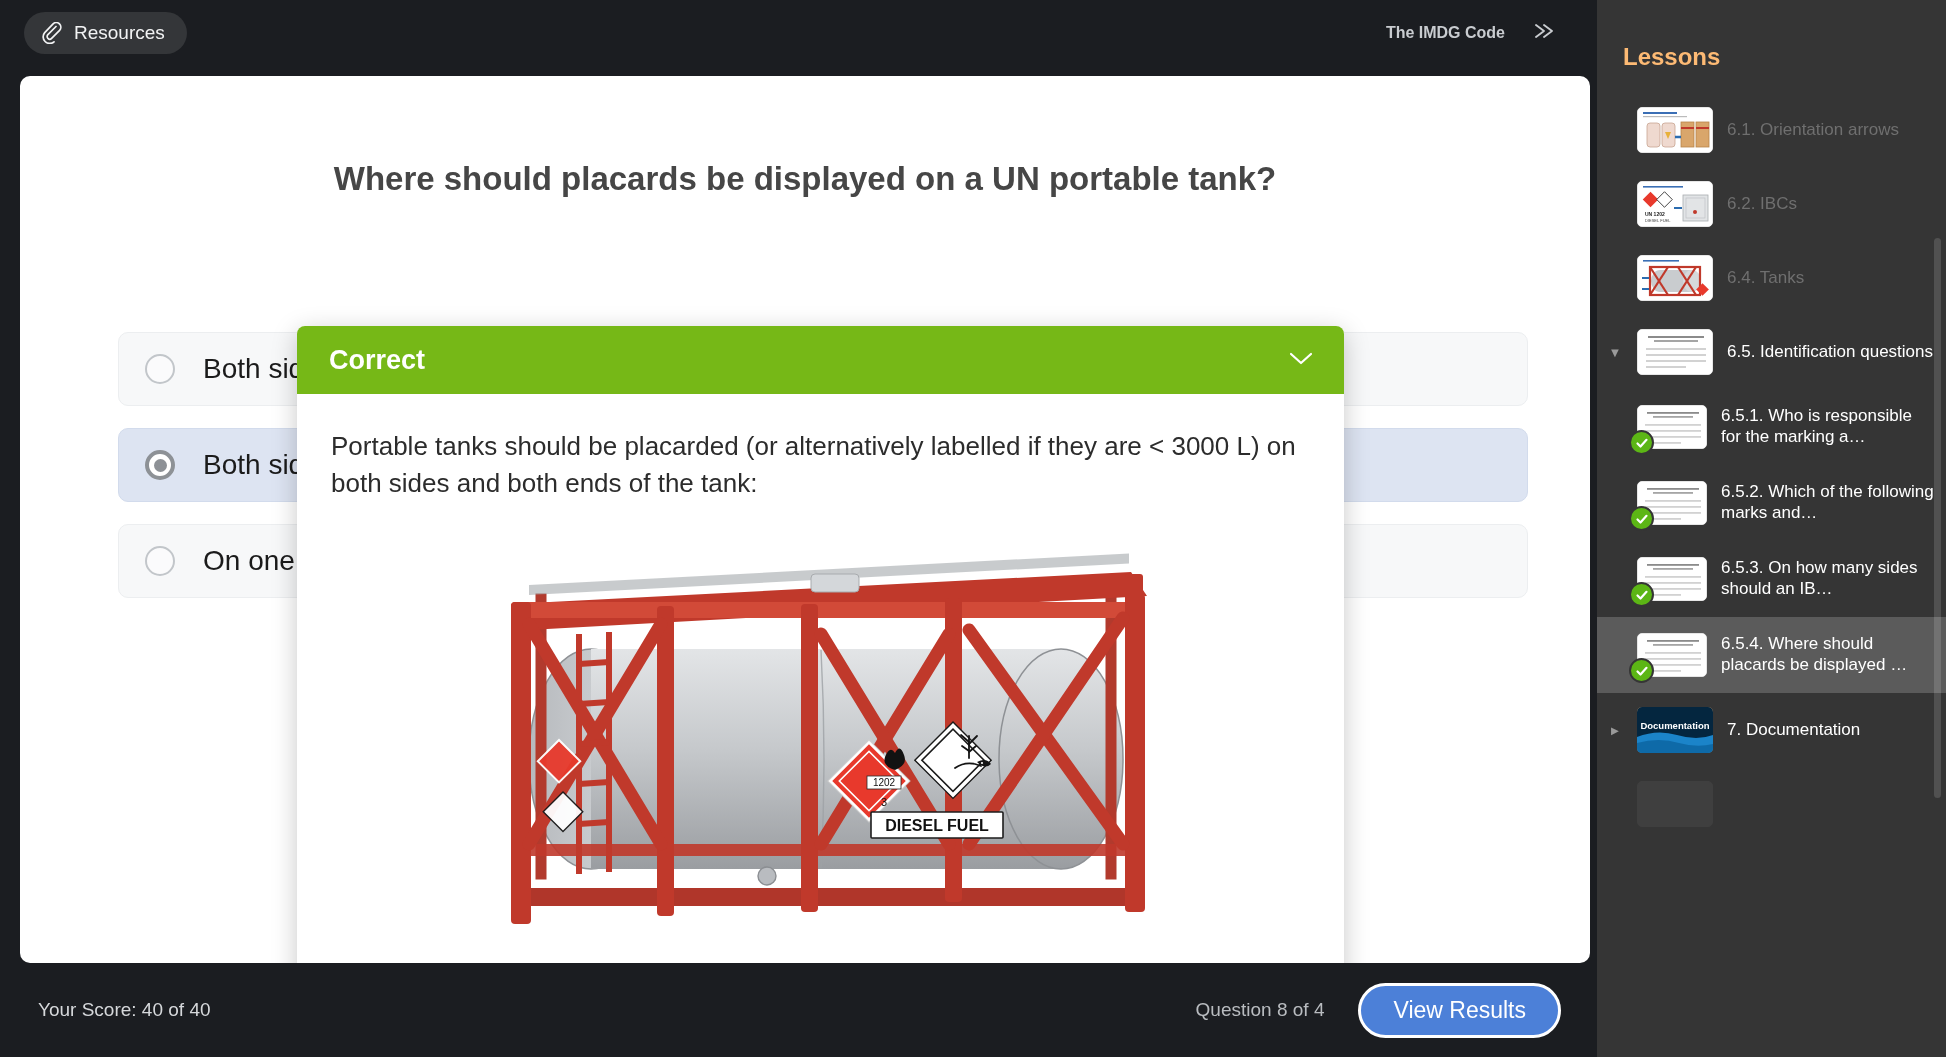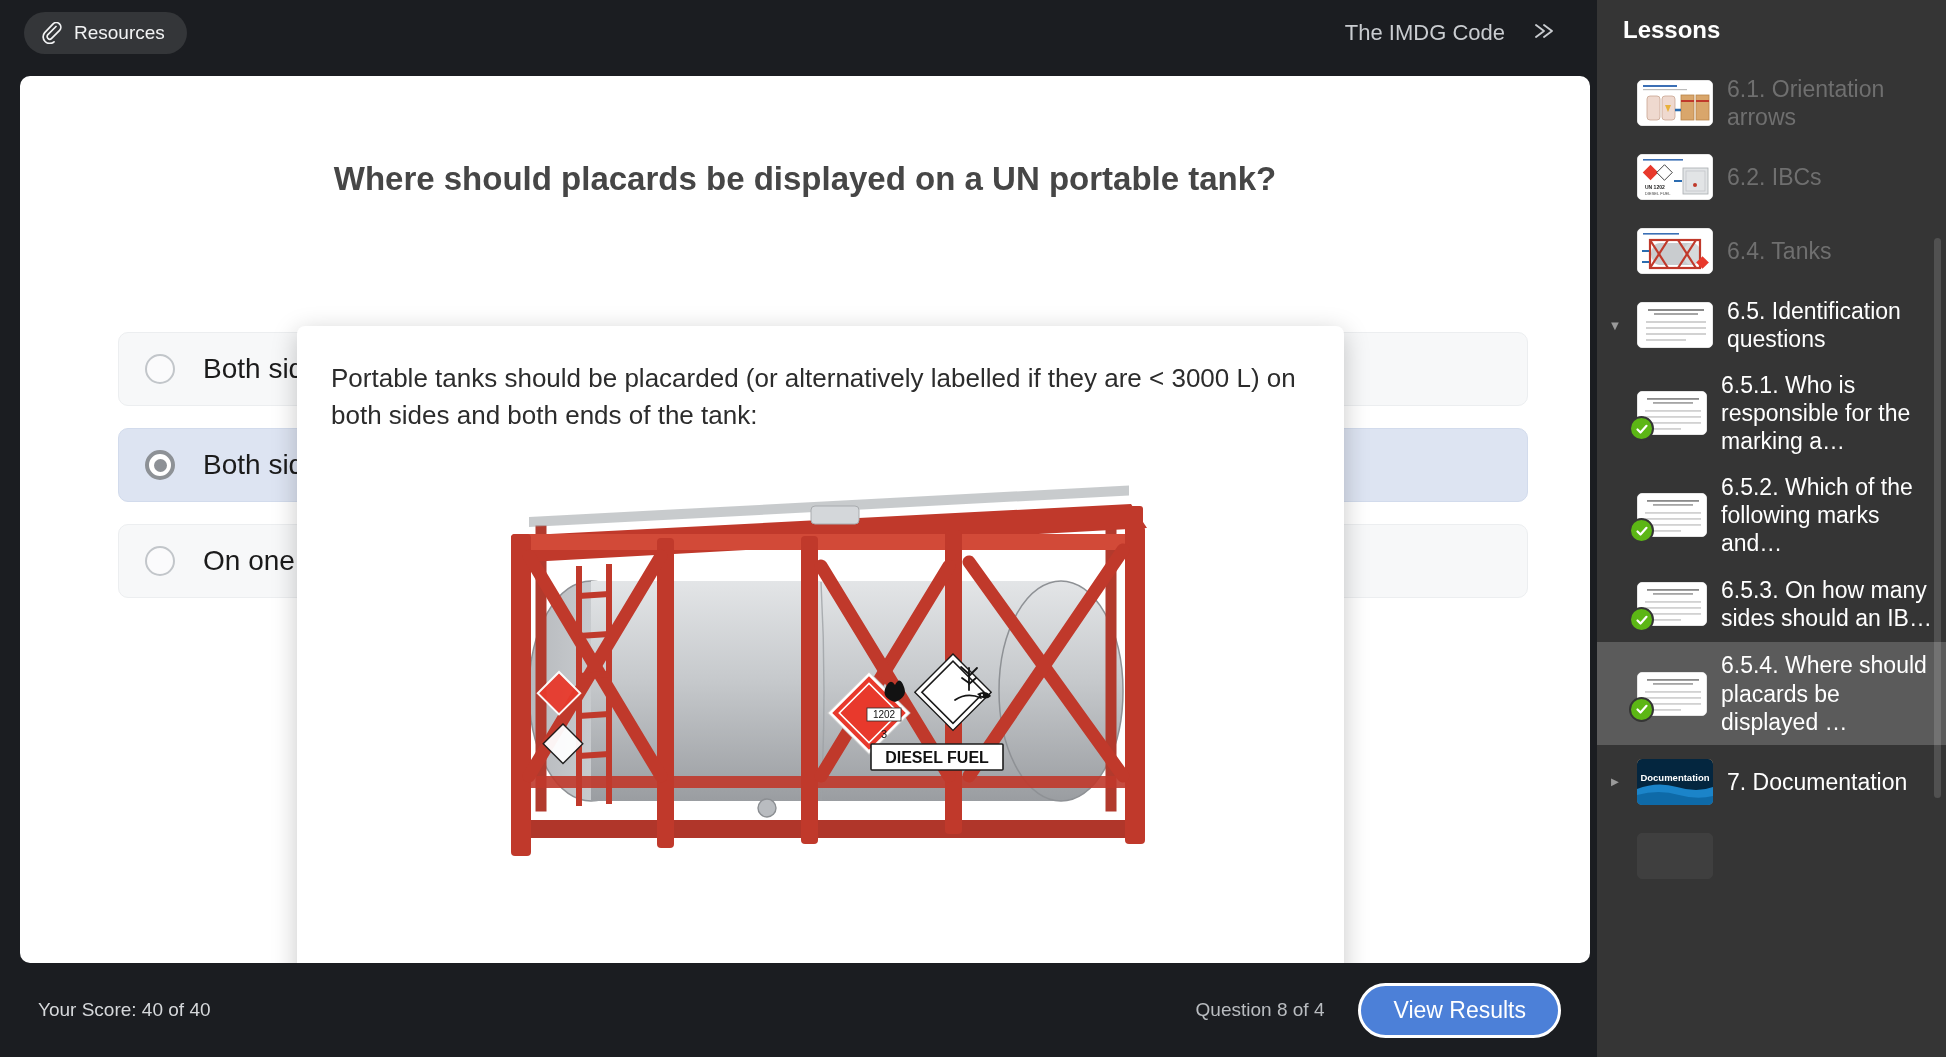--- a/index.html
+++ b/index.html
@@ -26,21 +26,21 @@
     padding: 0 40px 0 24px;
   }
   .resources-btn {
     display: flex; align-items: center; gap: 12px;
     background: #343639; border-radius: 24px;
     height: 42px; padding: 0 22px 0 18px;
     color: #f2f3f4; font-size: 19px; cursor: pointer;
   }
   .paperclip { width: 20px; height: 22px; display: block; }
   .topbar-right { display: flex; align-items: center; gap: 26px; }
-  .course-title { color: #c9ccd0; font-size: 22px; }
+  .course-title { color: #c9ccd0; font-size: 16px; font-weight: bold; }
   .dbl-chev { width: 26px; height: 22px; cursor: pointer; }
 
   
   .slide-card {
     position: absolute; top: 76px; left: 20px;
     width: 1570px; height: 887px;
     background: #ffffff; border-radius: 10px;
     overflow: hidden;
   }
   .question-title {
@@ -110,22 +110,22 @@
     border: 3px solid #ffffff; border-radius: 28px;
     padding: 11px 32px; cursor: pointer;
   }
 
   
   .sidebar {
     position: relative; flex: 0 0 349px; width: 349px; height: 1057px;
     background: #353535; overflow: hidden;
   }
   .sidebar-title {
-    color: #ffffff; font-size: 24px; font-weight: bold;
-    padding: 16px 0 0 26px;
+    color: #fdba74; font-size: 24px; font-weight: bold;
+    padding: 43px 0 0 26px;
   }
   .lesson-list { margin-top: 22px; }
   .lesson {
     display: flex; align-items: center; gap: 14px;
     padding: 9px 12px 9px 10px; cursor: pointer; min-height: 74px;
   }
   .lesson.active-group > .lesson-text { color: #ffffff; }
   .lesson.current { background: #5b5b5b; }
   .caret {
     flex: 0 0 16px; width: 16px; text-align: center;
@@ -139,21 +139,21 @@
   }
   .thumb.sub { width: 70px; height: 44px; }
   .thumb-doc { background: #fdba74; border: none; }
   .check {
     position: absolute; left: -8px; bottom: -6px;
     width: 25px; height: 25px; border-radius: 50%;
     background: #5cb615; border: 2px solid #353535;
     display: flex; align-items: center; justify-content: center;
   }
   .check svg { width: 14px; height: 14px; }
-  .lesson-text { font-size: 23px; line-height: 1.22; color: #6f6f6f; }
+  .lesson-text { font-size: 17px; line-height: 1.22; color: #6f6f6f; }
   .lesson.sub-item { padding-left: 40px; min-height: 76px; }
   .lesson.sub-item .lesson-text { color: #ffffff; }
   .lesson-text.bright { color: #ffffff; }
 
   .sb-scrollbar {
     position: absolute; right: 5px; top: 238px;
     width: 7px; height: 560px; border-radius: 4px;
     background: rgba(255,255,255,.14); cursor: pointer;
   }
   .partial-row { opacity: .5; }
@@ -198,20 +198,28 @@
           <span class="radio"></span>
           <span class="option-label">Both sid</span>
         </div>
         <div class="option-row">
           <span class="radio"></span>
           <span class="option-label">On one</span>
         </div>
       </div>
 
       <div class="feedback">
+        <div class="fb-header">
+          <span class="fb-title">Correct</span>
+          <span>
+            <svg class="fb-chevron" viewBox="0 0 34 20" fill="none" stroke="#ffffff" stroke-width="2.2" stroke-linecap="round" stroke-linejoin="round">
+              <polyline points="7,6 17,15 27,6"></polyline>
+            </svg>
+          </span>
+        </div>
         <div class="fb-body">
           <div class="fb-text">Portable tanks should be placarded (or alternatively labelled if they are &lt; 3000 L) on both sides and both ends of the tank:</div>
 
           <div class="tank-wrap">
             <svg class="tank-svg" viewBox="0 0 700 420">
               <defs>
                 <linearGradient id="tankG" x1="0" y1="0" x2="0" y2="1">
                   <stop offset="0%" stop-color="#e3e5e7"></stop>
                   <stop offset="45%" stop-color="#c6c9cc"></stop>
                   <stop offset="100%" stop-color="#9a9da1"></stop>

